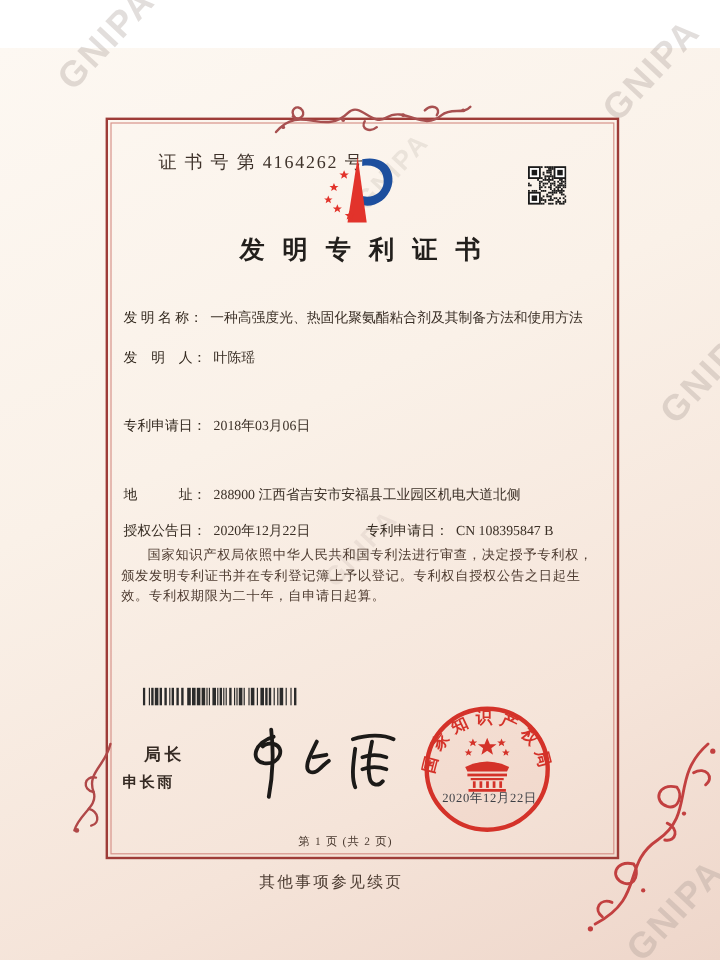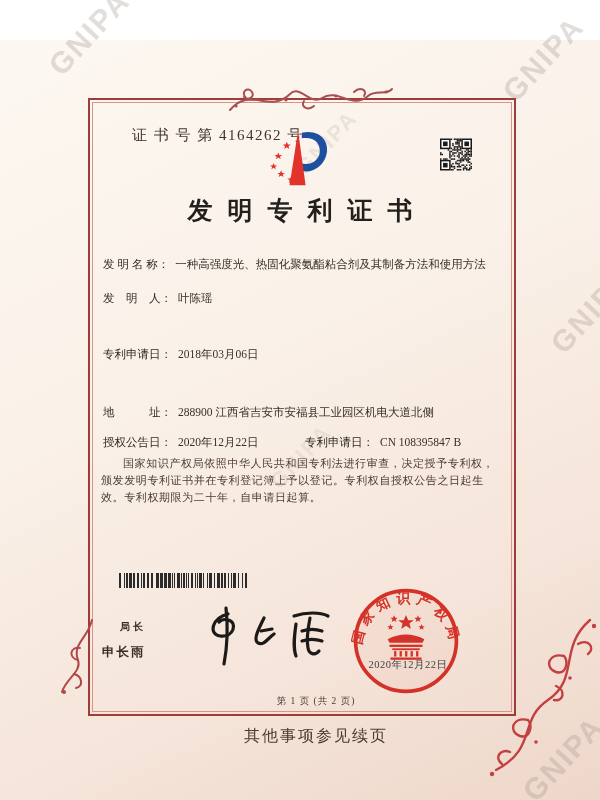--- a/index.html
+++ b/index.html
@@ -13,43 +13,43 @@
   .wm.small{font-size:22px;color:rgba(158,147,138,0.18);}
   .wm.faint{color:rgba(158,147,138,0.15);}
   .frame{position:absolute;left:88px;top:98px;width:424px;height:614px;
          border:2px solid #9e3c38;}
   .frame::after{content:"";position:absolute;left:2px;top:2px;right:2px;bottom:2px;
          border:1px solid #d8938a;}
   .cert-no{position:absolute;left:132px;top:126px;font-size:15px;color:#3f332b;letter-spacing:1.5px;}
   .logo{position:absolute;left:266px;top:127px;width:66px;height:64px;}
   .qr{position:absolute;left:440px;top:138px;width:32px;height:33px;}
   .title{position:absolute;left:0;top:194px;width:600px;text-align:center;
-         font-size:25px;font-weight:bold;color:#221f1c;letter-spacing:15px;padding-left:15px;box-sizing:border-box;}
+         font-size:21px;font-weight:bold;color:#221f1c;letter-spacing:15px;padding-left:15px;box-sizing:border-box;}
   .row{position:absolute;left:103px;width:406px;font-size:11.5px;color:#33291f;white-space:nowrap;}
   .flabel{color:#33291f;}
   .fvalue{margin-left:6px;color:#3a2f26;}
   .r1{top:257px;}.r2{top:291px;}.r3{top:319px;}.r4{top:347px;}.r5{top:375px;}.r6{top:405px;}
   .r7{top:435px;}
   .g2{position:absolute;left:202px;}
   .paras{position:absolute;left:101px;top:455px;width:404px;font-size:11px;line-height:17px;
          color:#4d3b30;letter-spacing:0.6px;}
   .paras p{margin:0;text-indent:2em;}
   .barcode{position:absolute;left:119px;top:573px;width:132px;height:15px;}
-  .director-label{position:absolute;left:120px;top:620px;font-size:10px;font-weight:bold;
+  .director-label{position:absolute;left:120px;top:620px;font-size:14px;font-weight:bold;
          color:#362b24;letter-spacing:3px;}
   .director-name{position:absolute;left:102px;top:644px;font-size:12.5px;font-weight:bold;
          color:#362b24;letter-spacing:2px;}
   .signature{position:absolute;left:198px;top:604px;width:140px;height:64px;z-index:5;}
   .seal{position:absolute;left:351px;top:586px;width:110px;height:110px;z-index:3;opacity:0.93;}
   .seal-date{position:absolute;left:358px;top:658px;width:100px;text-align:center;z-index:4;
          font-size:10.5px;color:#3d4046;letter-spacing:0.5px;}
-  .page-no{position:absolute;left:104px;top:695px;width:424px;text-align:center;
+  .page-no{position:absolute;left:76px;top:695px;width:424px;text-align:center;
          font-size:9.5px;color:#4a3a30;letter-spacing:1px;z-index:2;}
   .footer-note{position:absolute;left:0;top:726px;width:552px;text-align:center;
-         font-size:16px;color:#4a3a30;letter-spacing:2px;margin-left:40px;}
+         font-size:13px;color:#4a3a30;letter-spacing:2px;}
   .flourish{position:absolute;pointer-events:none;}
   .fl-top{left:226px;top:80px;width:170px;height:38px;}
   .fl-bl{left:54px;top:618px;width:62px;height:78px;}
   .fl-br{left:466px;top:616px;width:136px;height:164px;z-index:2;}
 </style>
 </head>
 <body>
 
 <div class="stage">
   <div class="paper"></div>

